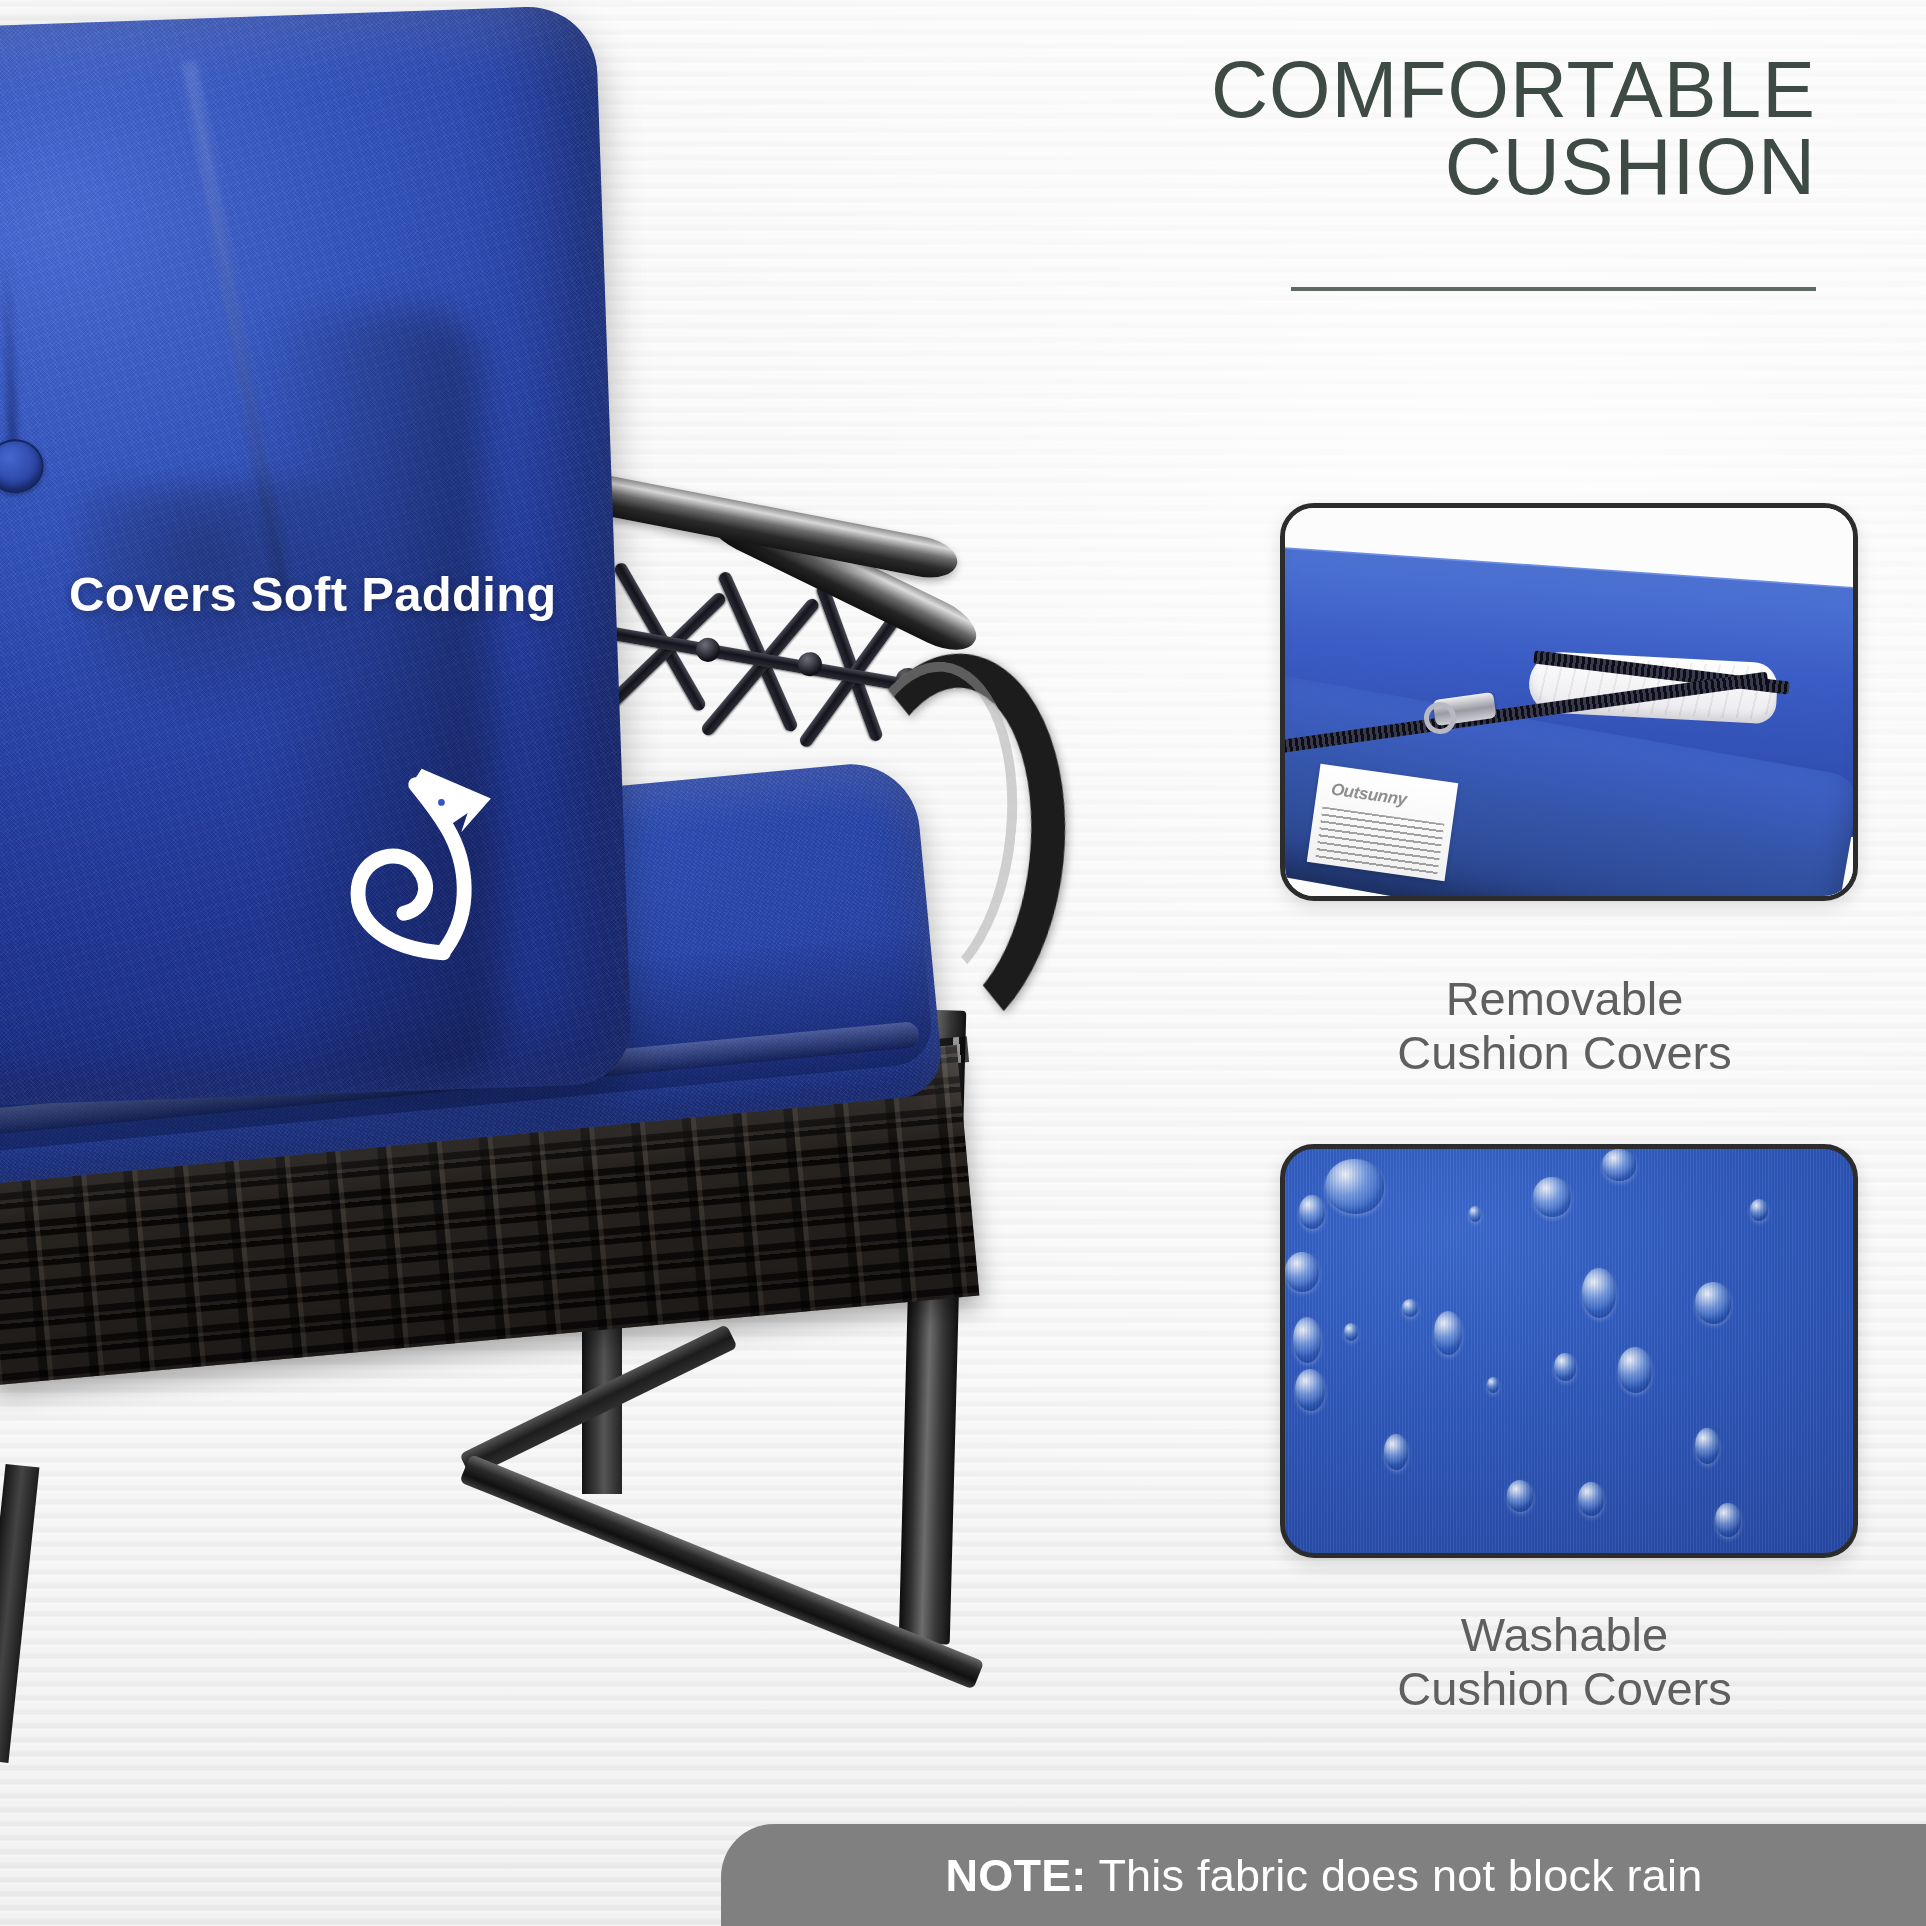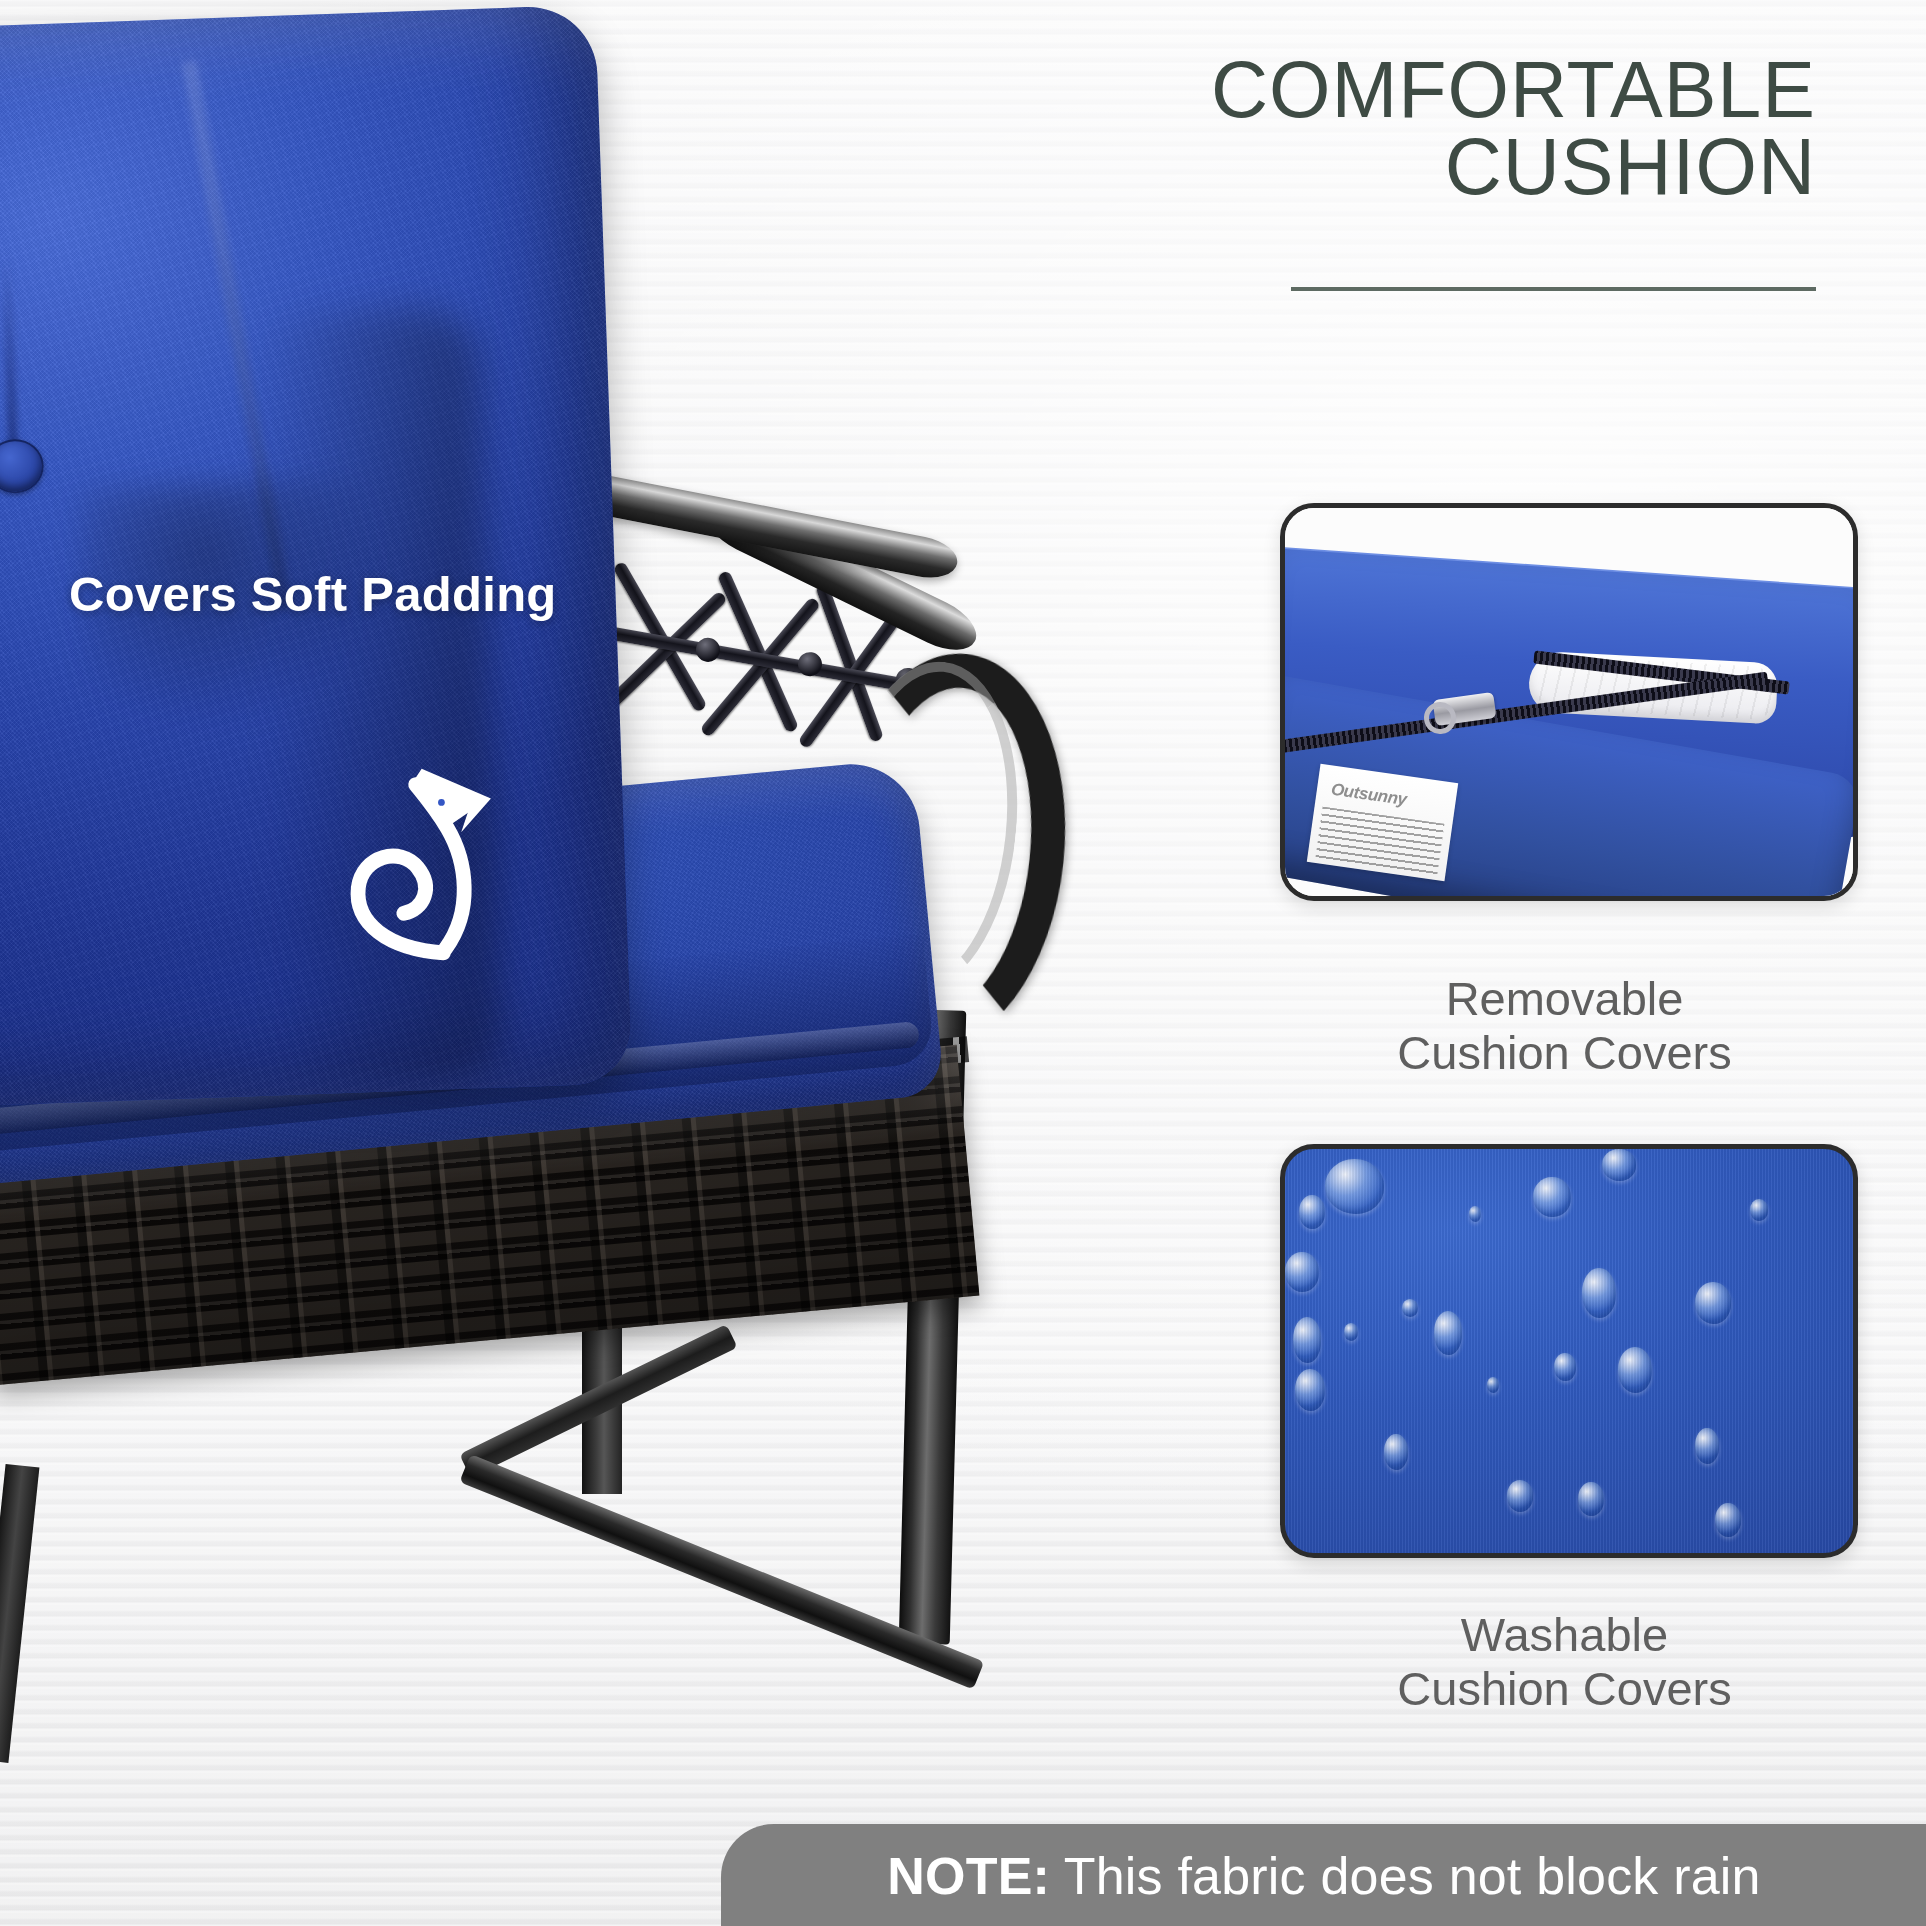--- a/index.html
+++ b/index.html
@@ -354,21 +354,21 @@
   .cap1{top:972px;}
   .cap2{top:1608px;}
 
   
   .notebar{
     position:absolute;left:721px;top:1824px;width:1206px;height:103px;
     background:#808080;border-radius:53px 0 0 0;
     display:flex;align-items:center;justify-content:center;
   }
   .notetxt{
-    color:#fff;font-size:52px;letter-spacing:0.2px;white-space:nowrap;
+    color:#fff;font-size:45px;letter-spacing:0.2px;white-space:nowrap;
   }
   .notetxt b{font-weight:bold;}
 </style>
 </head>
 <body>
 
 <div id="stage">
 
   <div class="wall"></div>
   <div class="wall-grad"></div>

